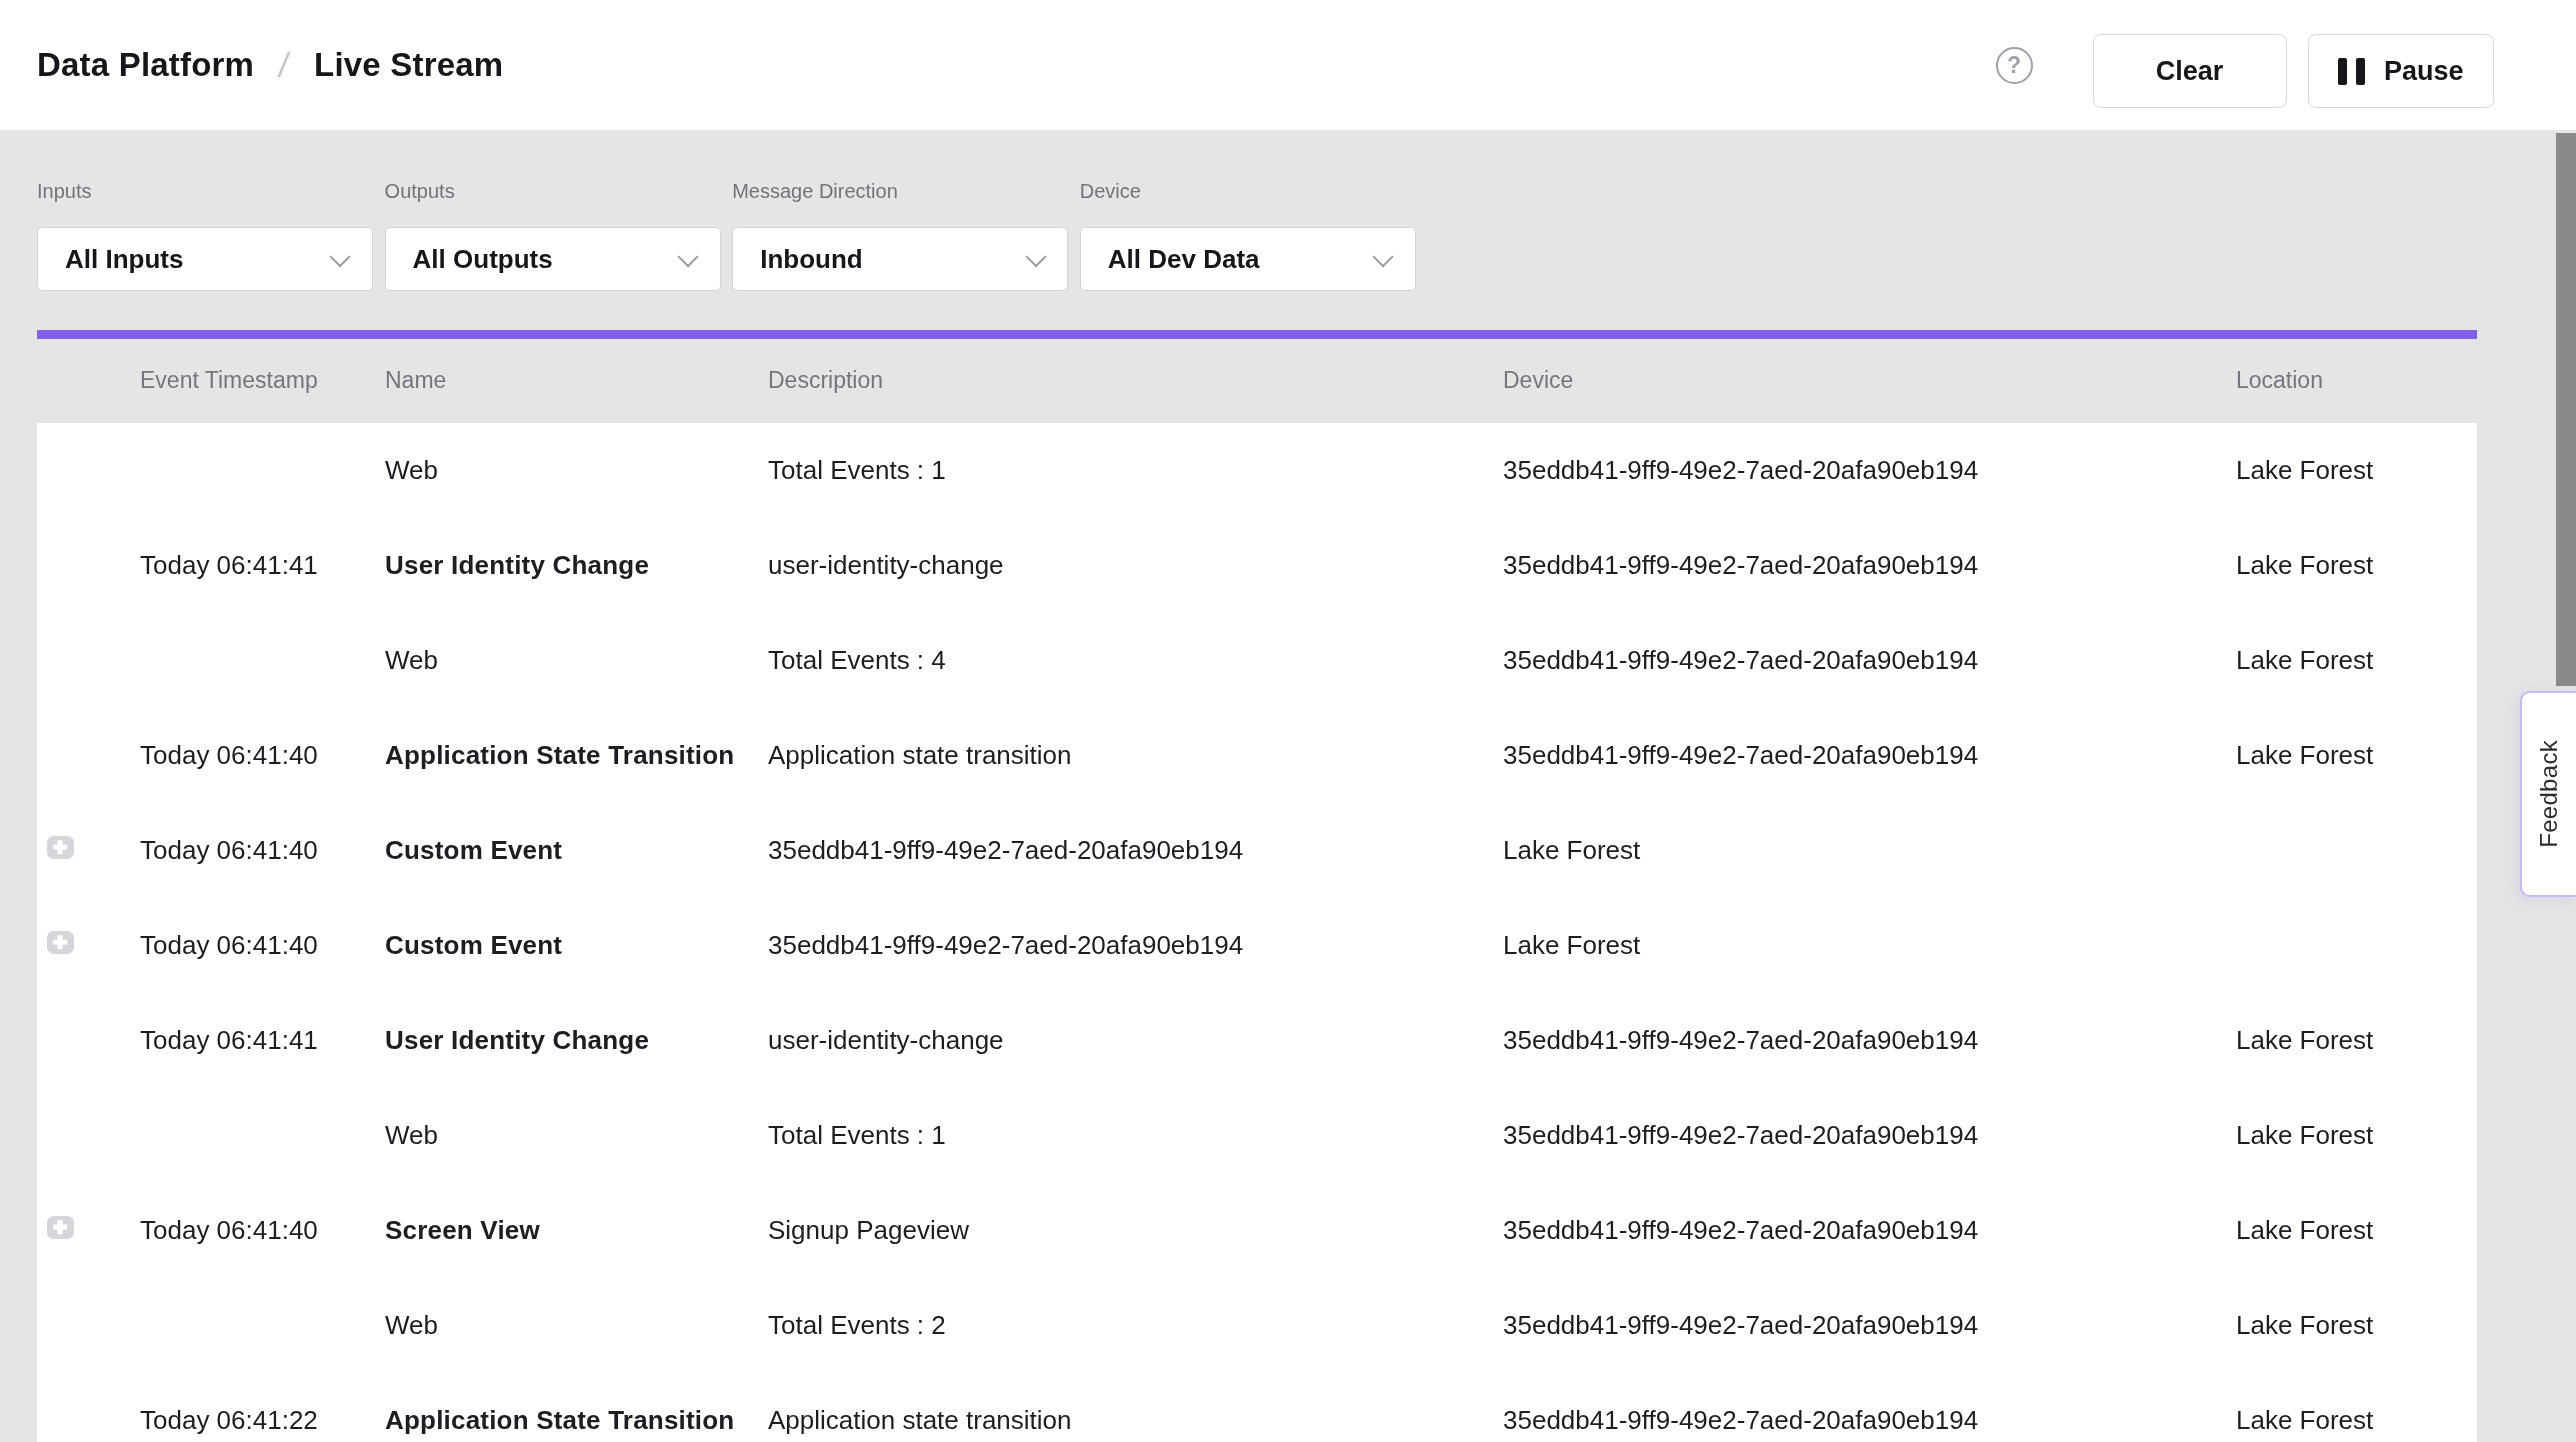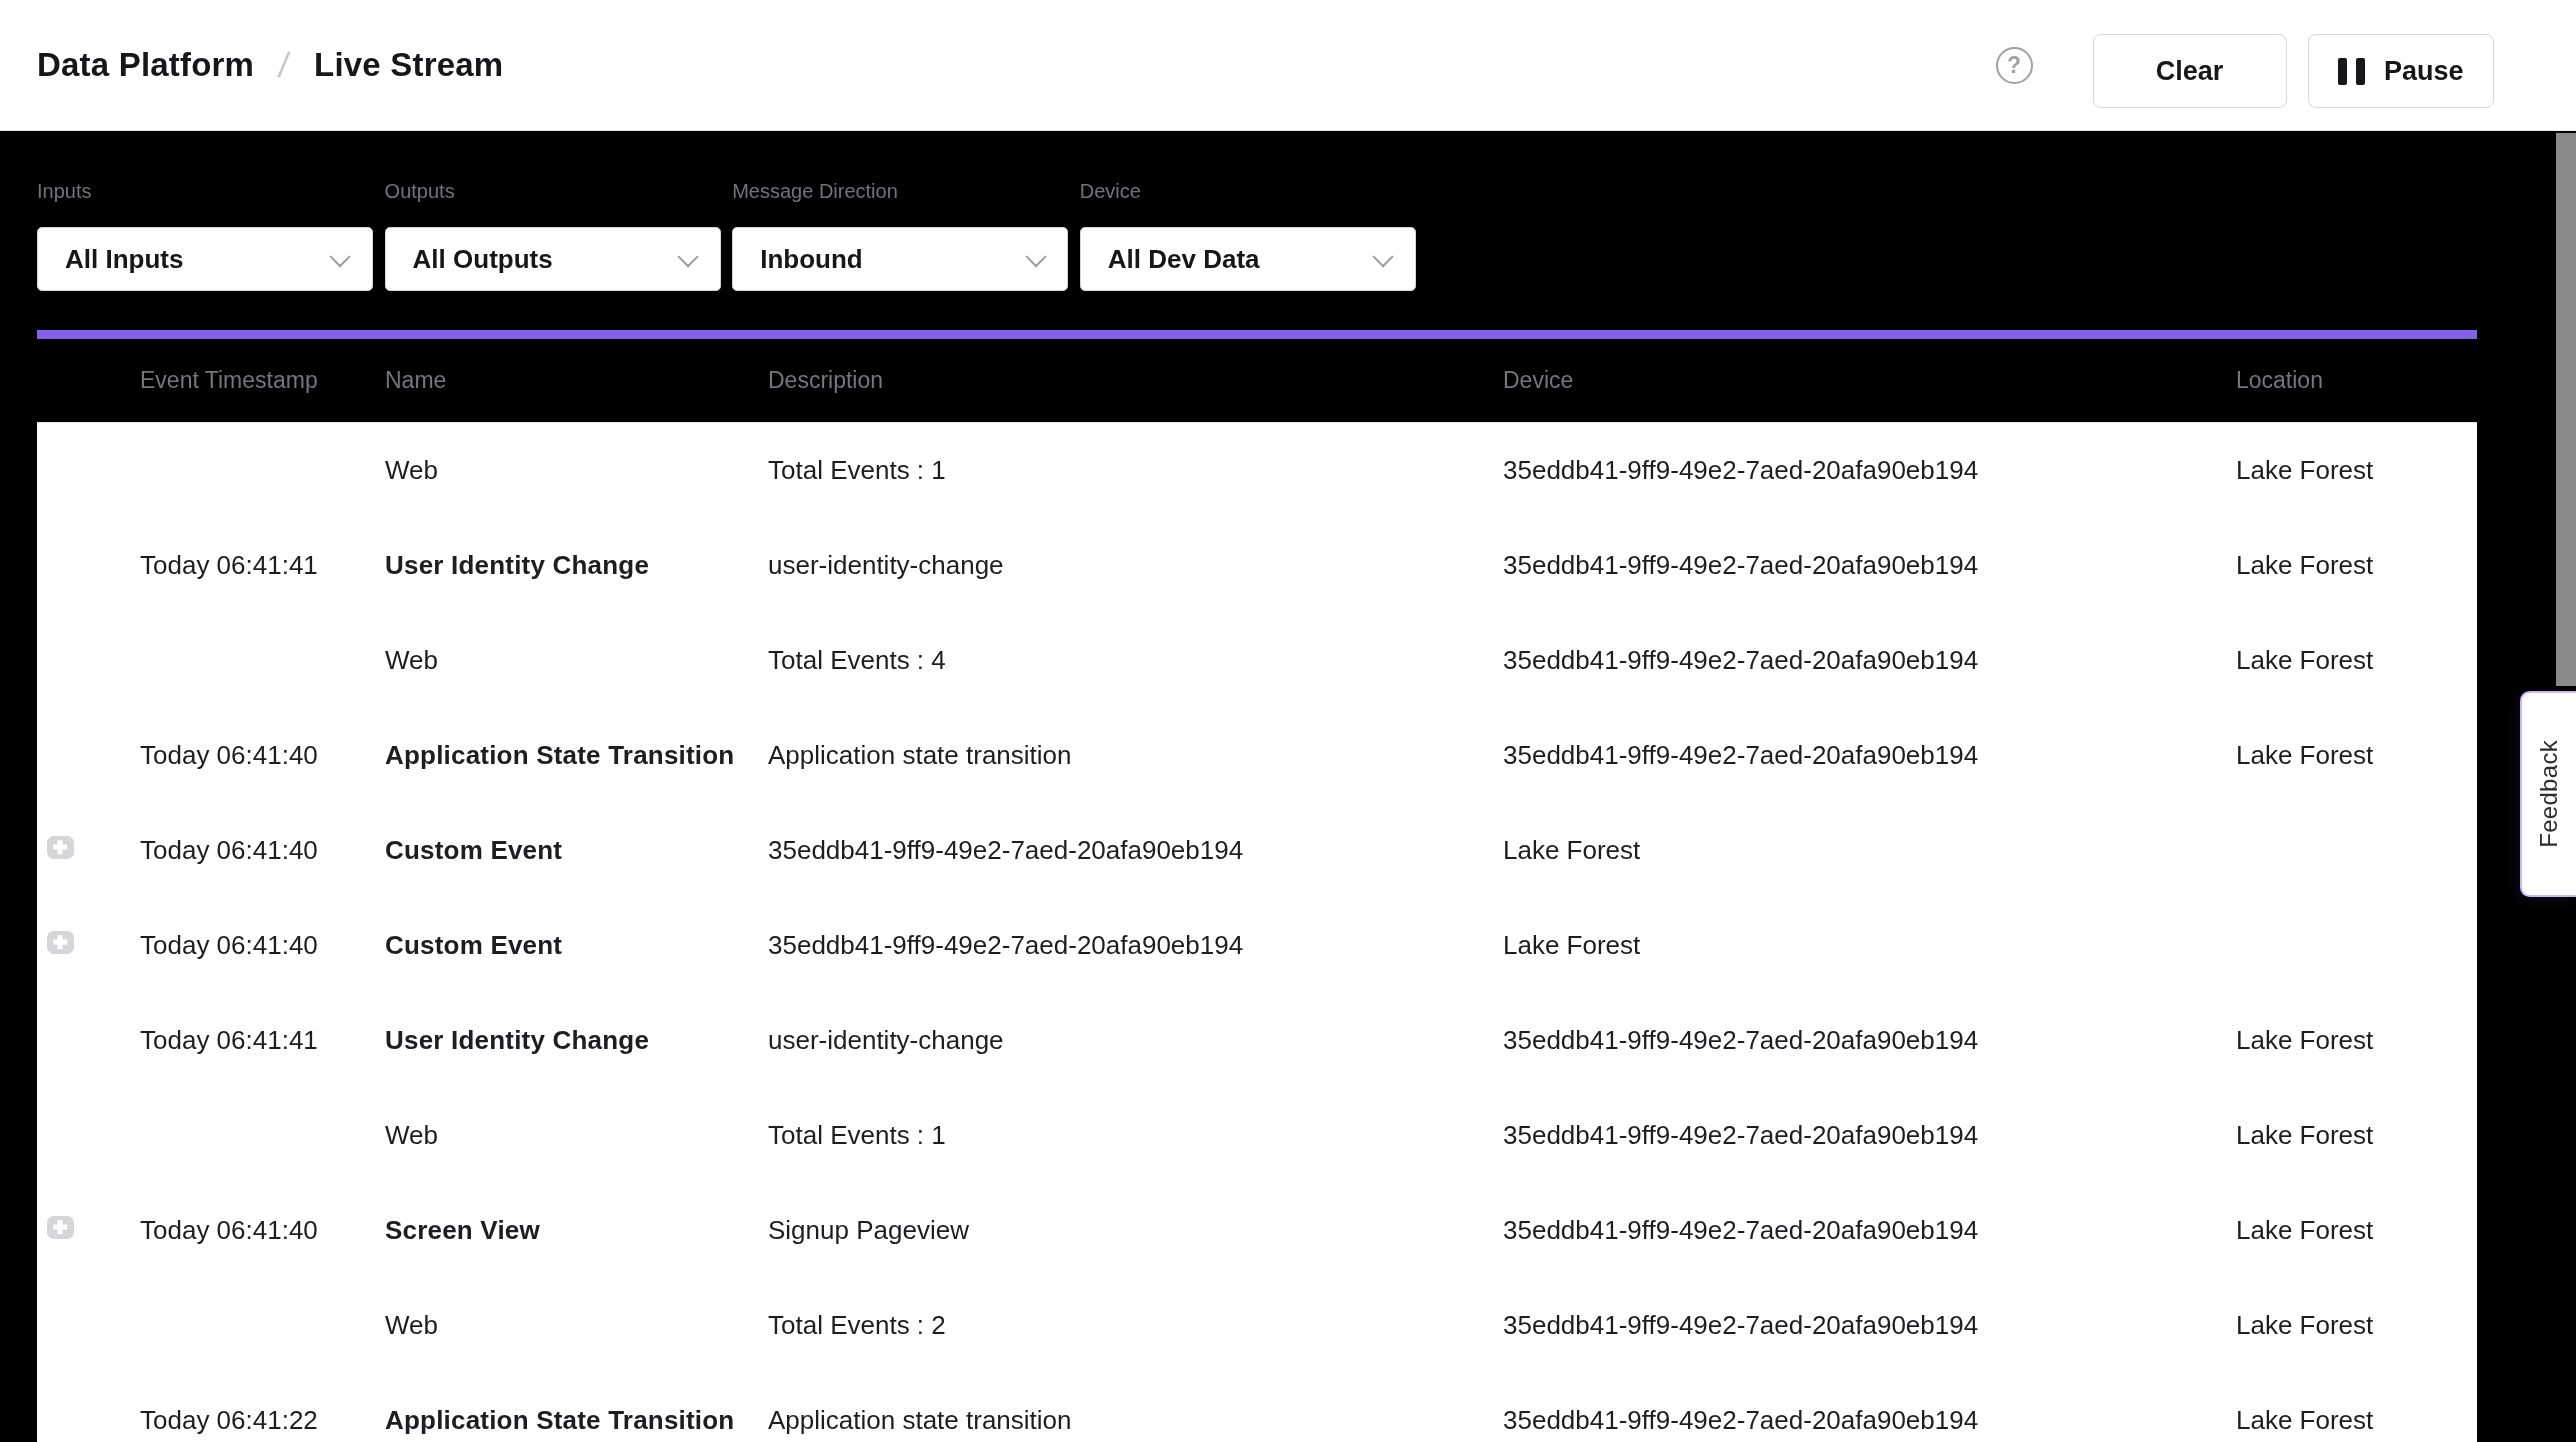--- a/index.html
+++ b/index.html
@@ -6,21 +6,21 @@
     margin: 0;
     padding: 0;
     background: #ffffff;
   }
   * { box-sizing: border-box; }
 
   .app {
     position: relative;
     width: 2576px;
     height: 1442px;
-    background: #000000;
+    background: #e5e5e5;
     overflow: hidden;
     font-family: "Liberation Sans", sans-serif;
     color: #1d1d22;
   }
 
   
   .top-header {
     display: flex;
     align-items: center;
     height: 131px;

